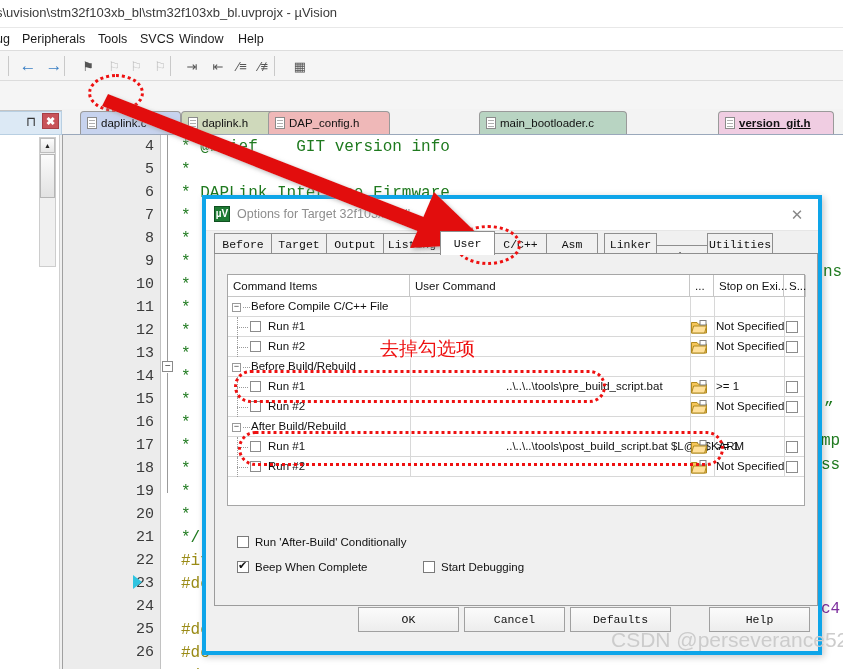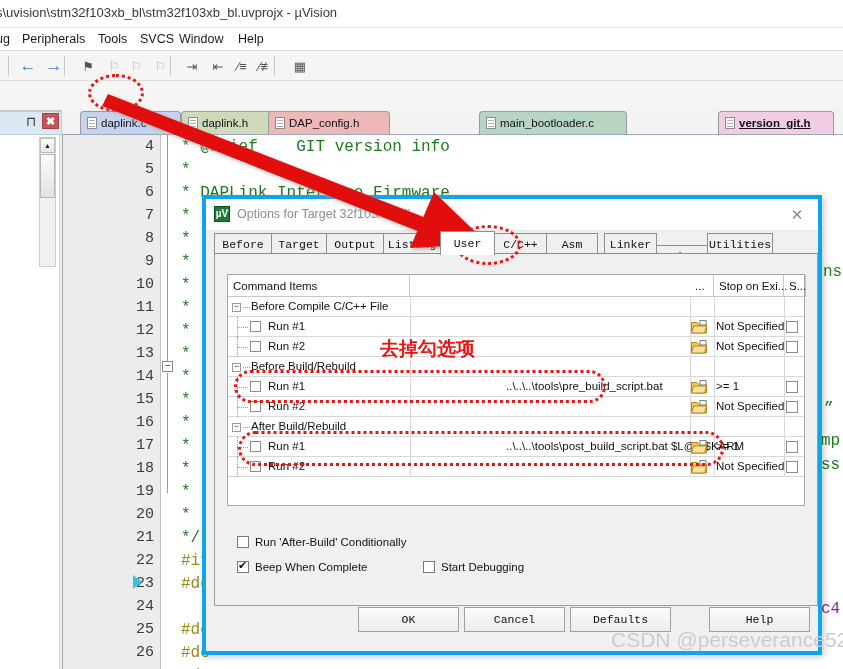--- a/index.html
+++ b/index.html
@@ -293,21 +293,21 @@
   .dashed-ellipse {
     position: absolute; border: 3px dotted #ee1111; border-radius: 50%;
     pointer-events: none;
   }
   .dashed-round {
     position: absolute; border: 3px dotted #ee1111; border-radius: 18px;
     pointer-events: none;
   }
   .cn-note {
     position: absolute; left: 380px; top: 336px;
-    font-size: 19px; color: #ee1111; font-weight: bold; white-space: nowrap;
+    font-size: 19px; color: #ee1111; font-weight: normal; white-space: nowrap;
     text-shadow: 1px 1px 0 #fff, -1px -1px 0 #fff, 1px -1px 0 #fff, -1px 1px 0 #fff;
   }
   .big-arrow { position: absolute; left: 100px; top: 88px; pointer-events: none; }
 
   .watermark {
     position: absolute; left: 611px; top: 628px;
     font-size: 21px; color: #cccccc; white-space: nowrap;
   }
 </style>
 </head>
@@ -515,20 +515,21 @@
           <span>Utilities</span>
         </div>
       </div>
     <div class="dtab-strip"></div>
 
     <div class="dlg-panel">
 
       <div class="grid">
         <div class="grid-head" id="gridhead">
             <div class="gh-cell" style="left: 0px; width: 182px;">Command Items</div>
+            <div class="gh-cell" style="left: 182px; width: 280px;">User Command</div>
             <div class="gh-cell" style="left: 462px; width: 24px;">...</div>
             <div class="gh-cell" style="left: 486px; width: 70px;">Stop on Exi...</div>
             <div class="gh-cell" style="left: 556px; width: 22px;">S...</div>
           </div>
         <div id="gridrows">
             <div class="grow" style="top: 22px;">
               <div class="gcol-div" style="left: 182px;"></div>
               <div class="gcol-div" style="left: 462px;"></div>
               <div class="gcol-div" style="left: 486px;"></div>
               <div class="gcol-div" style="left: 556px;"></div>

